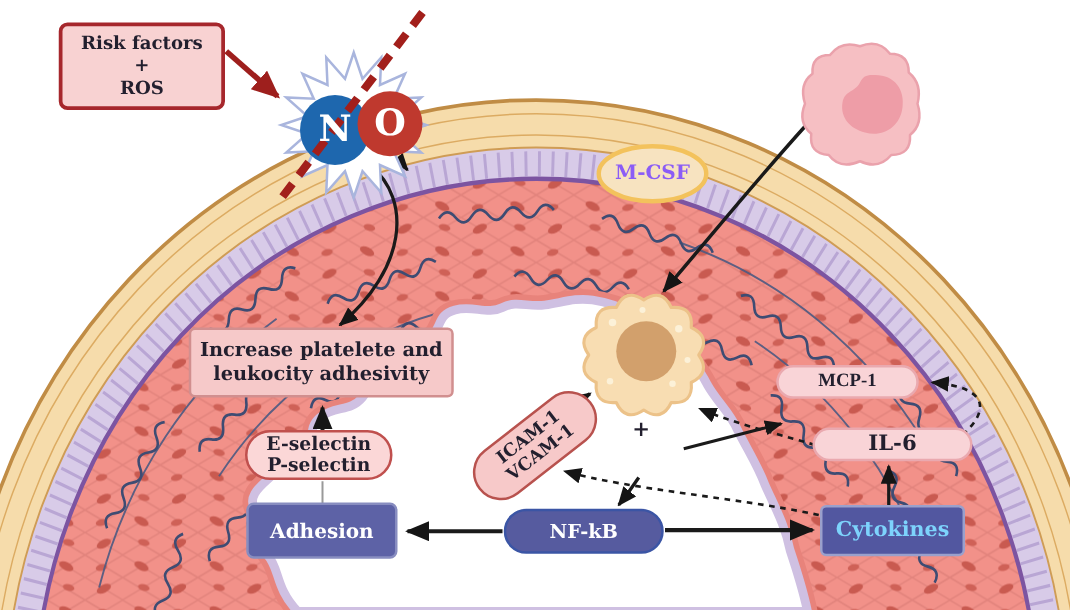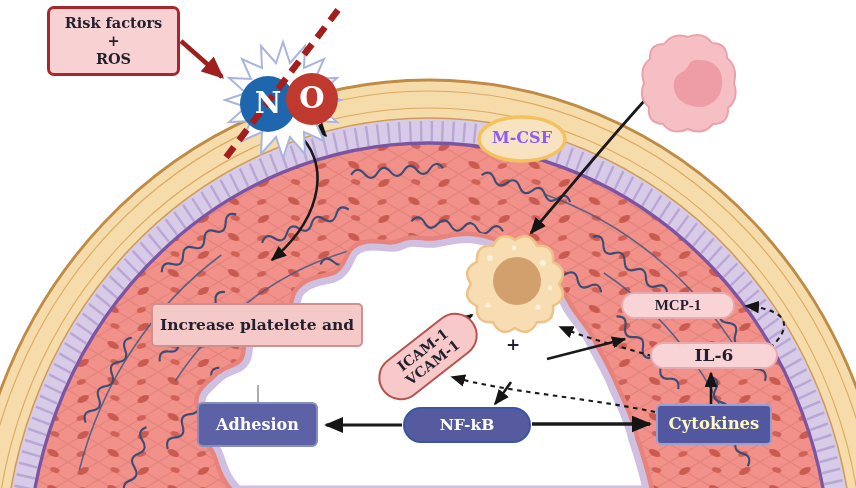--- a/index.html
+++ b/index.html
@@ -3,35 +3,35 @@
 <meta charset="utf-8">
 <style>
   html,body{margin:0;padding:0;background:#ffffff;}
   .stage{position:relative;width:856px;height:488px;overflow:hidden;background:#fff;
          font-family:"DejaVu Serif","Liberation Serif",serif;}
   .stage svg{position:absolute;left:0;top:0;}
   .lbl{position:absolute;box-sizing:border-box;text-align:center;font-weight:bold;color:#221f2e;}
   .box{position:absolute;box-sizing:border-box;display:flex;flex-direction:column;
        align-items:center;justify-content:center;text-align:center;font-weight:bold;
        color:#221f2e;line-height:1.22;}
-  .risk-box{left:47px;top:6px;width:133px;height:70px;background:#f8d2d2;
+  .risk-box{left:47px;top:18px;width:133px;height:70px;background:#f8d2d2;
             border:3px solid #a6272c;border-radius:7px;font-size:14.5px;}
-  .increase-box{left:151px;top:262px;width:212px;height:44px;background:#f6c9c9;
-            border:2px solid #d18f8f;border-radius:5px;font-size:15.5px;margin-top:41px;}
+  .increase-box{left:151px;top:262px;width:212px;height:56px;background:#f6c9c9;
+            border:2px solid #d18f8f;border-radius:5px;font-size:15.5px;}
   .selectin-pill{left:196px;top:344px;width:118px;height:40px;background:#fbd7d7;
             border:2.5px solid #c0504e;border-radius:21px;font-size:15px;line-height:1.15;}
   .adhesion-box{left:197px;top:402px;width:121px;height:45px;background:#5d62a6;
             border:2px solid #888dc0;border-radius:6px;font-size:16px;color:#fff;}
   .icam-pill{left:371px;top:334px;width:114px;height:45px;background:#f7c9c9;
             border:2.5px solid #b8524e;border-radius:23px;font-size:14px;line-height:1.1;
             transform:rotate(-38deg);}
   .nfkb-pill{left:403px;top:407px;width:128px;height:36px;background:#565b9f;
             border:2.5px solid #3b55a5;border-radius:19px;font-size:15.5px;color:#fff;align-items:center;}
   .cytokines-box{left:656px;top:404px;width:116px;height:41px;background:#5257a0;
-            border:2px solid #9aa0cc;border-radius:5px;font-size:16.5px;color:#fef9c3;}
+            border:2px solid #9aa0cc;border-radius:5px;font-size:16.5px;color:#7dd3fc;}
   .mcp1-pill{left:621px;top:292px;width:114px;height:27px;background:#f9d4d7;
             border:2px solid #eaa9af;border-radius:14px;font-size:15px;font-family:Liberation Serif, serif;}
   .il6-pill{left:650px;top:342px;width:128px;height:27px;background:#f9d4d7;
             border:2px solid #eaa9af;border-radius:14px;font-size:17px;}
   .mcsf-lbl{left:479px;top:128px;width:86px;font-size:16px;color:#8b5cf6;}
   .tlr4-plus{left:498px;top:334px;width:30px;font-size:17px;}
   .tlr4-lbl{left:468px;top:348px;width:88px;font-size:25px;letter-spacing:0.5px;}
   .no-n{left:251px;top:86px;width:34px;font-size:29px;color:#fff;}
   .no-o{left:295px;top:81px;width:34px;font-size:29px;color:#fff;}
 </style>
@@ -197,22 +197,27 @@
   <span>ROS</span>
 </div>
 
 <div class="lbl no-n">N</div>
 <div class="lbl no-o">O</div>
 
 <div class="lbl mcsf-lbl">M-CSF</div>
 
 <div class="box increase-box">
   <span>Increase platelete and</span>
-</div>
-
+  <span>leukocity adhesivity</span>
+</div>
+
+<div class="box selectin-pill">
+  <span>E-selectin</span>
+  <span>P-selectin</span>
+</div>
 
 <div class="box adhesion-box">
   <span>Adhesion</span>
 </div>
 
 <div class="box icam-pill">
   <span>ICAM-1</span>
   <span>VCAM-1</span>
 </div>
 

